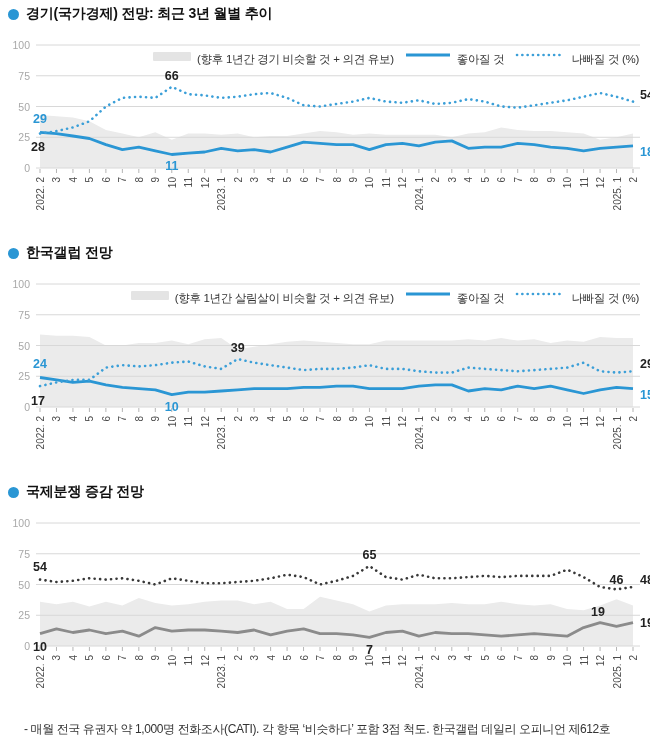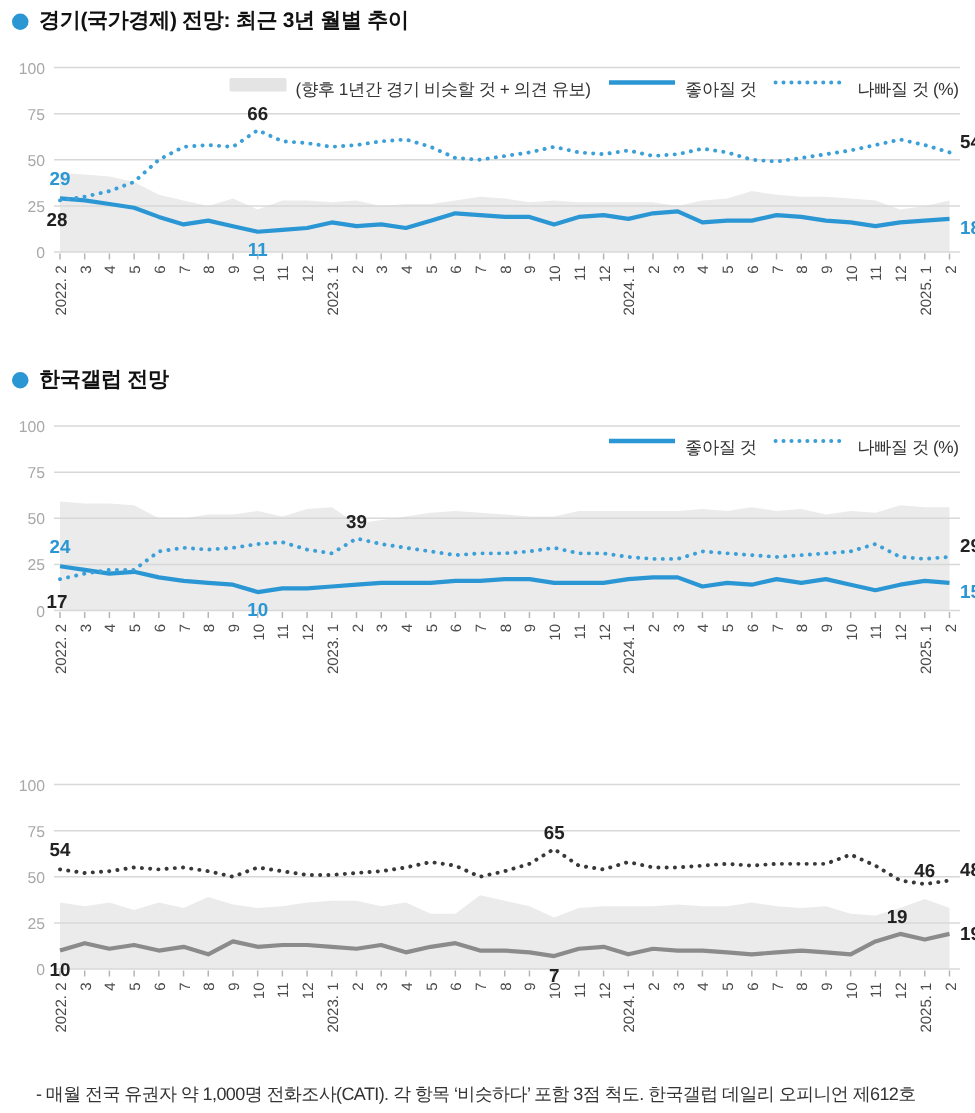--- a/index.html
+++ b/index.html
@@ -142,20 +142,24 @@
       </svg>
   </div>
 
   <div class="chart-block">
     <div class="chart-title">
       <span class="bullet"></span>
       <span>한국갤럽 전망</span>
     </div>
     <div class="legend">
       <span class="lg-item">
+        <i class="swatch"></i>
+        <span>(향후 1년간 살림살이 비슷할 것 + 의견 유보)</span>
+      </span>
+      <span class="lg-item">
         <svg class="lgsvg" width="46" height="6">
             <line class="solid-sample" x1="1" y1="3" x2="45" y2="3" stroke-width="3" stroke="#2a96d4"></line>
           </svg>
         <span>좋아질 것</span>
       </span>
       <span class="lg-item">
         <svg class="lgsvg" width="50" height="6">
             <line class="dotted-sample" x1="2" y1="3" x2="49" y2="3" stroke-width="2.6" stroke-linecap="round" stroke-dasharray="0.1 5.2" stroke="#3b9fd8"></line>
           </svg>
         <span>나빠질 것 (%)</span>
@@ -252,20 +256,24 @@
         <text x="40" y="129.48" text-anchor="middle" fill="#2a96d4" font-size="12.5" font-weight="700">24</text>
         <text x="38" y="166.09" text-anchor="middle" fill="#222222" font-size="12.5" font-weight="700">17</text>
         <text x="171.77777777777777" y="171.7" text-anchor="middle" fill="#2a96d4" font-size="12.5" font-weight="700">10</text>
         <text x="237.66666666666666" y="113.03" text-anchor="middle" fill="#222222" font-size="12.5" font-weight="700">39</text>
         <text x="640" y="129.32999999999998" text-anchor="start" fill="#222222" font-size="12.5" font-weight="700">29</text>
         <text x="640" y="159.55" text-anchor="start" fill="#2a96d4" font-size="12.5" font-weight="700">15</text>
       </svg>
   </div>
 
   <div class="chart-block">
+    <div class="chart-title">
+      <span class="bullet"></span>
+      <span>국제분쟁 증감 전망</span>
+    </div>
     <svg class="plot" width="650" height="239">
         <path d="M40,168 L40.0,123.7 L56.5,126.2 L72.9,123.7 L89.4,128.6 L105.9,123.7 L122.4,127.4 L138.8,120.0 L155.3,125.0 L171.8,127.4 L188.3,126.2 L204.7,123.7 L221.2,122.5 L237.7,122.5 L254.1,126.2 L270.6,123.7 L287.1,131.1 L303.6,131.1 L320.0,118.8 L336.5,122.5 L353.0,126.2 L369.4,133.6 L385.9,127.4 L402.4,126.2 L418.9,126.2 L435.3,126.2 L451.8,125.0 L468.3,126.2 L484.8,126.2 L501.2,123.7 L517.7,126.2 L534.2,127.4 L550.6,126.2 L567.1,131.1 L583.6,132.3 L600.1,127.4 L616.5,121.3 L633.0,127.4 L633,168 Z" fill="#ebebeb" stroke="none"></path>
         <line x1="36" y1="168" x2="640" y2="168" stroke="#d8d8d8" stroke-width="1"></line>
         <text x="30" y="172" text-anchor="end" fill="#a8a8a8" font-size="10.5">0</text>
         <line x1="36" y1="137.25" x2="640" y2="137.25" stroke="#d8d8d8" stroke-width="1"></line>
         <text x="30" y="141.25" text-anchor="end" fill="#a8a8a8" font-size="10.5">25</text>
         <line x1="36" y1="106.5" x2="640" y2="106.5" stroke="#d8d8d8" stroke-width="1"></line>
         <text x="30" y="110.5" text-anchor="end" fill="#a8a8a8" font-size="10.5">50</text>
         <line x1="36" y1="75.75" x2="640" y2="75.75" stroke="#d8d8d8" stroke-width="1"></line>
         <text x="30" y="79.75" text-anchor="end" fill="#a8a8a8" font-size="10.5">75</text>

